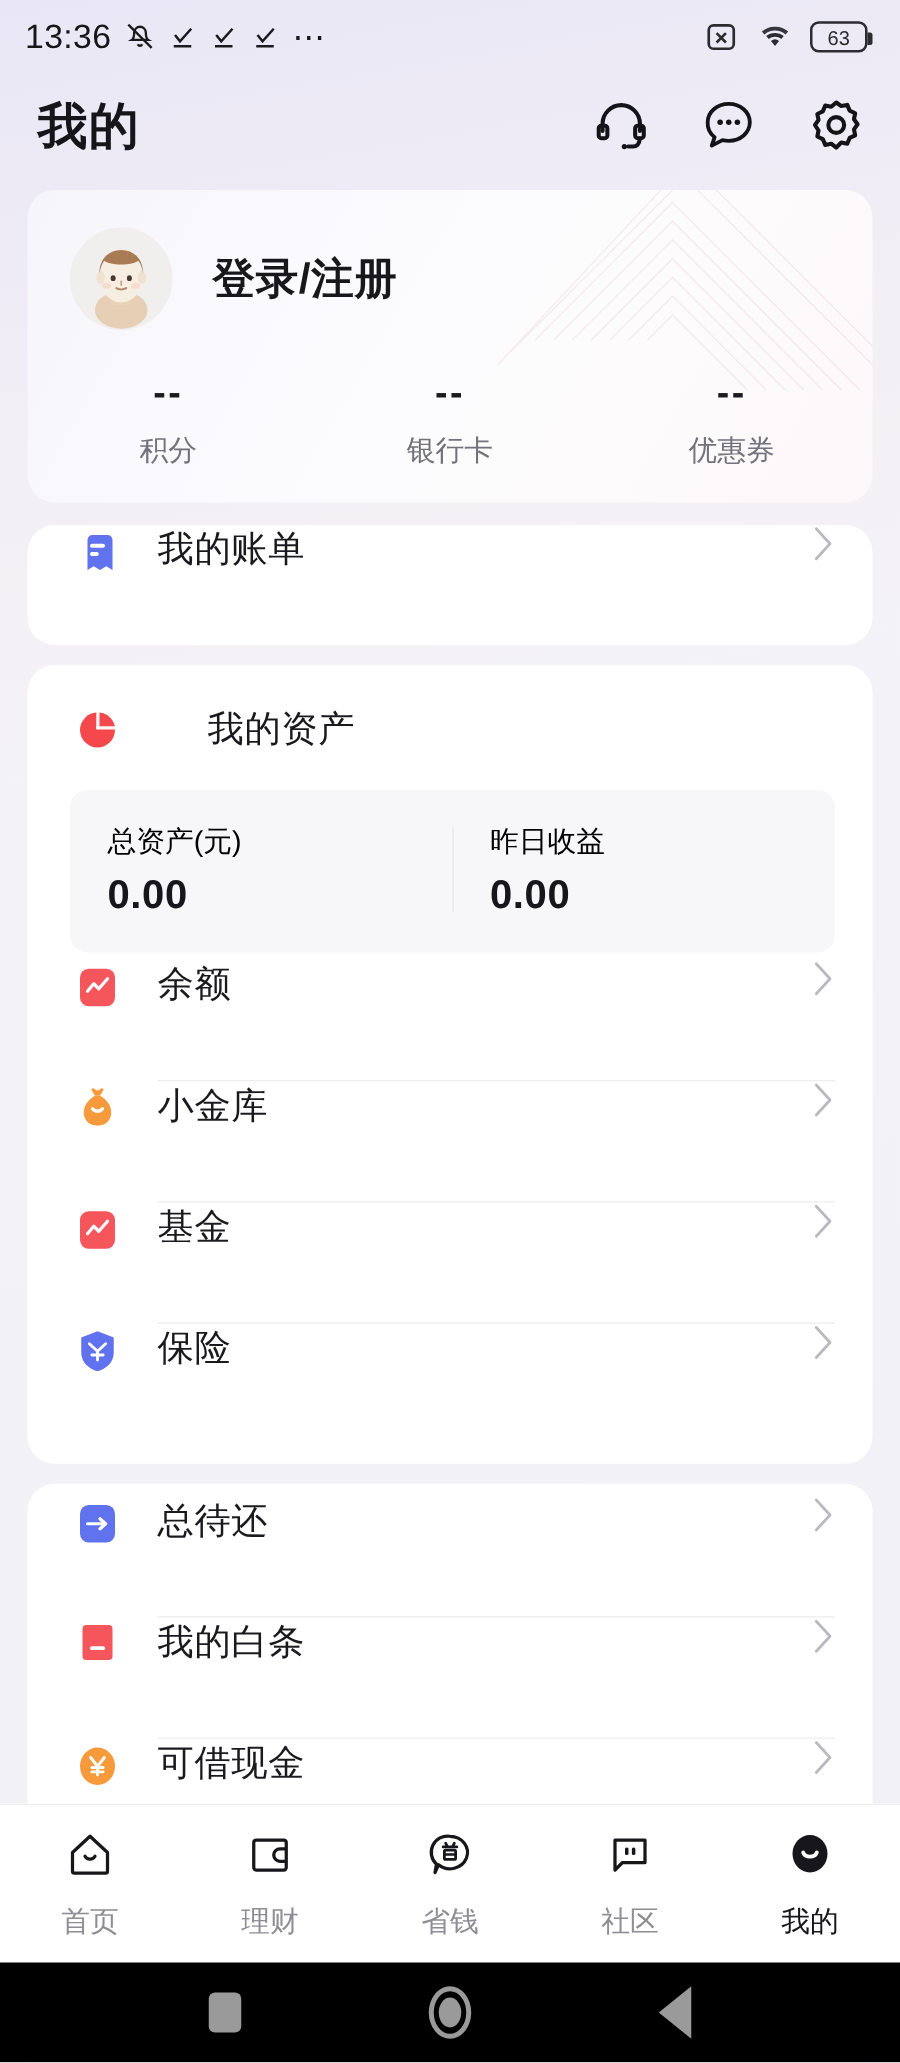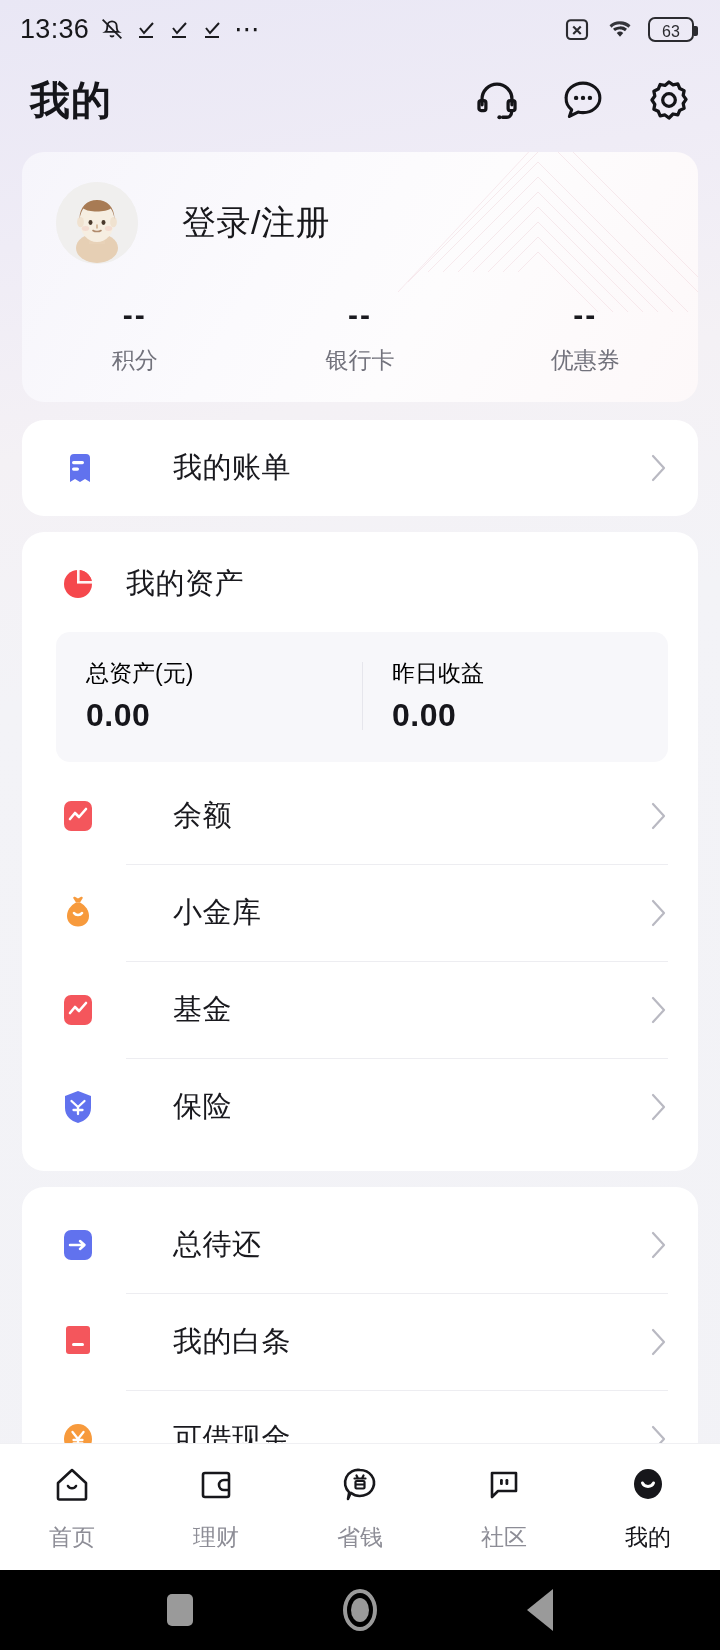--- a/index.html
+++ b/index.html
@@ -66,41 +66,40 @@
   }
   .watermark {
     position: absolute; right: -30px; top: -40px; width: 340px; height: 290px;
     opacity: .5; pointer-events: none;
   }
   .profile-top { display: flex; align-items: center; padding: 0 34px; position: relative; z-index: 2;}
   .avatar {
     width: 82px; height: 82px; border-radius: 50%;
     background: #f0efef; overflow: hidden; flex: none;
   }
-  .login-label { font-size: 34px; font-weight: 400; color: #18181c; margin-left: 44px; letter-spacing: .5px; }
+  .login-label { font-size: 34px; font-weight: 700; color: #18181c; margin-left: 32px; letter-spacing: .5px; }
   .stats { display: flex; margin-top: 34px; position: relative; z-index: 2; }
   .stat { flex: 1; text-align: center; }
   .stat .val { font-size: 30px; font-weight: 700; color: #1a1a1f; letter-spacing: 2px; line-height: 1.1; }
   .stat .lbl { font-size: 23px; color: #72727c; margin-top: 14px; }
 
   
   .row {
-    display: flex; align-items: center;
+    display: flex; align-items: flex-start;
     padding: 0 30px 0 34px;
     height: 96px;
     position: relative;
-    gap: 47px;
   }
   .row .ic { width: 44px; height: 44px; flex: none; display:flex; align-items:center; justify-content:center; }
   .row .txt { font-size: 29px; color: #19191e; margin-left: 26px; flex: 1; letter-spacing: .5px; }
   .chev { width: 18px; height: 30px; flex: none; }
   .divider { height: 1px; background: #ededf1; margin-left: 104px; margin-right: 30px; }
 
   
-  .assets-head { display: flex; align-items: center; padding: 30px 34px 0 34px; }
+  .assets-head { display: flex; align-items: center; padding: 30px 34px 0 34px; gap: 40px; }
   .assets-head .ic { width: 44px; height: 44px; flex:none; display:flex; align-items:center; justify-content:center;}
   .assets-head .txt { font-size: 29px; color: #19191e; margin-left: 26px; letter-spacing: .5px; }
   .assets-box {
     margin: 26px 30px 6px 34px;
     background: #f7f7fa;
     border-radius: 14px;
     display: flex;
     padding: 26px 0 28px 0;
   }
   .asset-col { flex: 1; padding-left: 30px; position: relative; }

